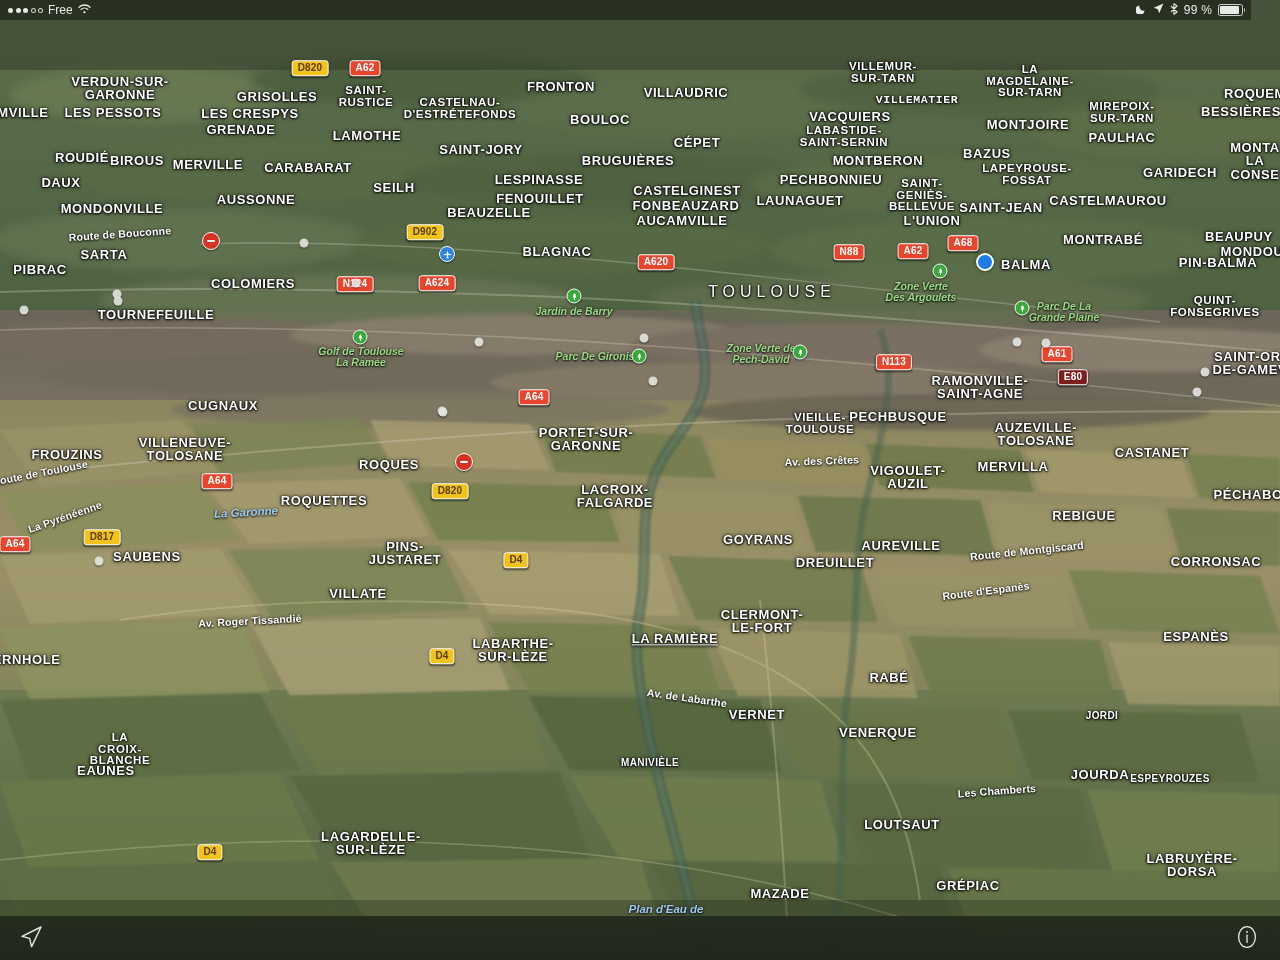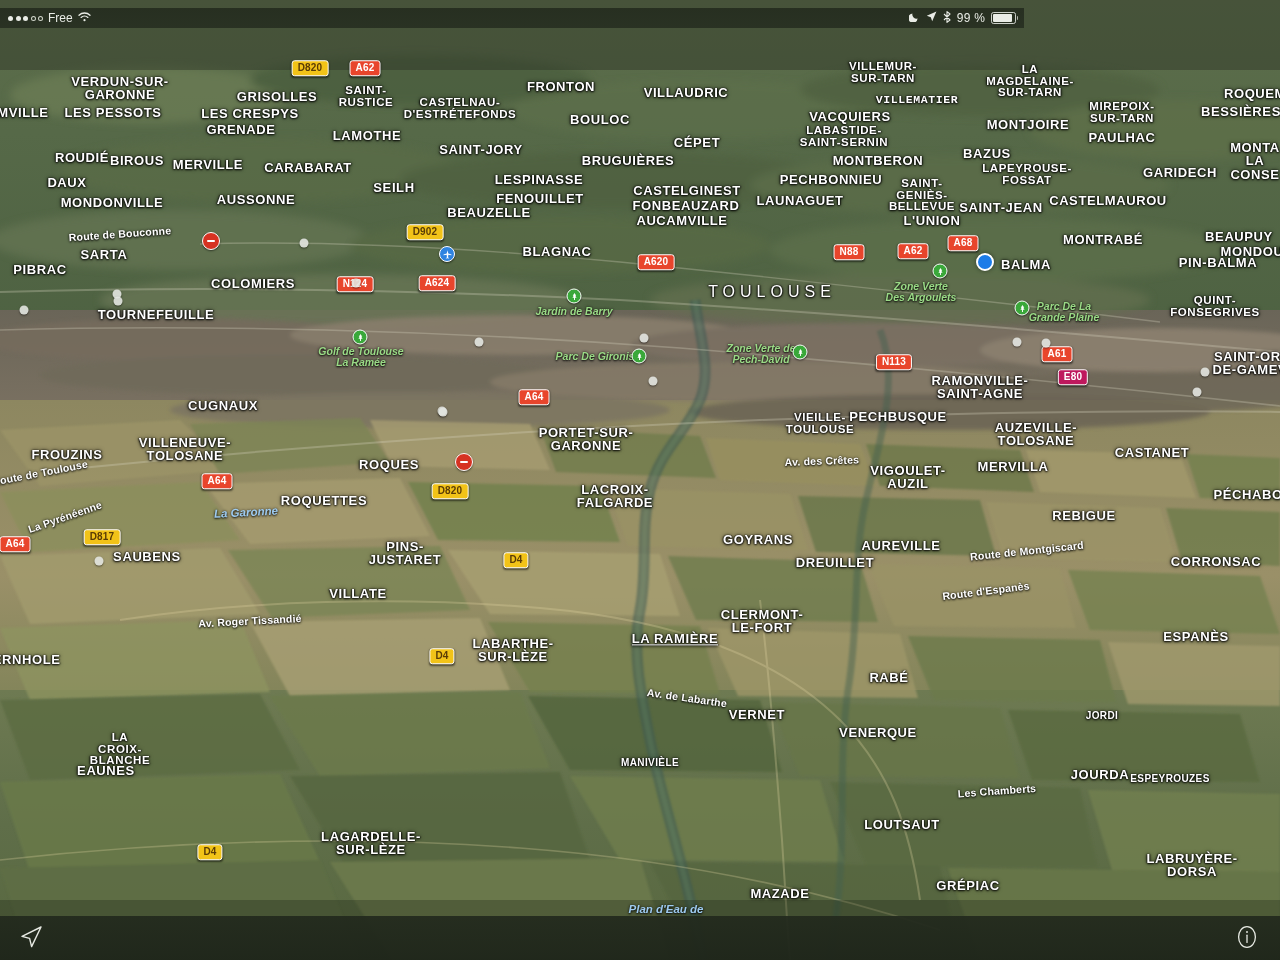--- a/index.html
+++ b/index.html
@@ -5,21 +5,21 @@
   html,body{margin:0;padding:0;background:#000;}
   body{width:1280px;height:960px;overflow:hidden;font-family:"Liberation Sans",sans-serif;}
   #app{position:relative;width:1280px;height:960px;overflow:hidden;background:#1d2417;}
 
   
   #map{position:absolute;left:0;top:0;width:1280px;height:960px;overflow:hidden;}
   #terrain{position:absolute;left:0;top:0;width:1280px;height:960px;}
   .tlayer{position:absolute;left:0;top:0;width:100%;height:100%;}
 
   
-  #statusbar{position:absolute;left:0;top:8px;width:1024px;height:20px;
+  #statusbar{position:absolute;left:0;top:0;width:1251px;height:20px;
     background:linear-gradient(to bottom,rgba(38,46,32,.97),rgba(40,48,34,.95));
     color:#e9ece6;font-size:12px;display:flex;align-items:center;z-index:60;}
   #sb-left{position:absolute;left:8px;display:flex;align-items:center;gap:5px;}
   #sb-center{position:absolute;left:0;width:1280px;text-align:center;font-weight:bold;font-size:12.5px;letter-spacing:.2px;}
   #sb-right{position:absolute;right:8px;display:flex;align-items:center;gap:6px;}
   .dots{display:flex;align-items:center;gap:2.5px;}
   .dot{width:5px;height:5px;border-radius:50%;background:#e9ece6;}
   .dot.hollow{background:transparent;box-shadow:inset 0 0 0 1px #cfd4c9;}
   .carrier{font-size:12px;}
   .battpct{font-size:12px;letter-spacing:.2px;}
@@ -60,21 +60,21 @@
     text-shadow:0 1px 2px rgba(0,0,0,.8),0 0 3px rgba(0,0,0,.65);}
   .park{color:#9ada86;font-size:10.5px;font-style:italic;font-weight:600;
     text-shadow:0 1px 2px rgba(0,0,0,.85),0 0 3px rgba(0,0,0,.7);}
 
   
   .shield{position:absolute;transform:translate(-50%,-50%);border-radius:3px;
     font-size:10px;font-weight:bold;padding:1.5px 5px 2px;line-height:1;
     box-shadow:0 1px 2px rgba(0,0,0,.55);letter-spacing:.2px;}
   .sh-red{background:#e8452c;color:#fff;border:1.2px solid #fff;}
   .sh-yel{background:#f2c318;color:#5a3c06;border:1.2px solid #fff;}
-  .sh-grn{background:#be185d;color:#fff;border:1.2px solid #fff;}
+  .sh-grn{background:#7f1d1d;color:#fff;border:1.2px solid #fff;}
 
   
   .poi{position:absolute;transform:translate(-50%,-50%);border-radius:50%;
     box-shadow:0 1px 2px rgba(0,0,0,.5);}
   .poi-gray{width:9px;height:9px;background:rgba(226,228,224,.9);}
   .poi-park{width:13px;height:13px;background:#3aa83a;border:1.3px solid #fff;
     display:flex;align-items:center;justify-content:center;}
   .poi-park svg{width:8px;height:8px;}
   .poi-air{width:14px;height:14px;background:#2f84e0;border:1.3px solid #fff;
     display:flex;align-items:center;justify-content:center;}
@@ -343,21 +343,21 @@
           <div>FOSSAT</div>
         </div>
         <div class="lbl place t2" style="left: 1180px; top: 173px;">
           <div>GARIDECH</div>
         </div>
         <div class="lbl place t2" style="left: 1255px; top: 161px;">
           <div>MONTA</div>
           <div>LA</div>
           <div>CONSE</div>
         </div>
-        <div class="lbl place t2" style="left: 67px; top: 183px;">
+        <div class="lbl place t2" style="left: 61px; top: 183px;">
           <div>DAUX</div>
         </div>
         <div class="lbl place t2" style="left: 394px; top: 188px;">
           <div>SEILH</div>
         </div>
         <div class="lbl place t2" style="left: 539px; top: 180px;">
           <div>LESPINASSE</div>
         </div>
         <div class="lbl place t2" style="left: 687px; top: 191px;">
           <div>CASTELGINEST</div>
@@ -381,21 +381,21 @@
         </div>
         <div class="lbl place t2" style="left: 800px; top: 201px;">
           <div>LAUNAGUET</div>
         </div>
         <div class="lbl place t2" style="left: 1001px; top: 208px;">
           <div>SAINT-JEAN</div>
         </div>
         <div class="lbl place t2" style="left: 1108px; top: 201px;">
           <div>CASTELMAUROU</div>
         </div>
-        <div class="lbl place t2" style="left: 112px; top: 203px;">
+        <div class="lbl place t2" style="left: 112px; top: 209px;">
           <div>MONDONVILLE</div>
         </div>
         <div class="lbl place t2" style="left: 489px; top: 213px;">
           <div>BEAUZELLE</div>
         </div>
         <div class="lbl place t2" style="left: 682px; top: 221px;">
           <div>AUCAMVILLE</div>
         </div>
         <div class="lbl place t2" style="left: 932px; top: 221px;">
           <div>L'UNION</div>

